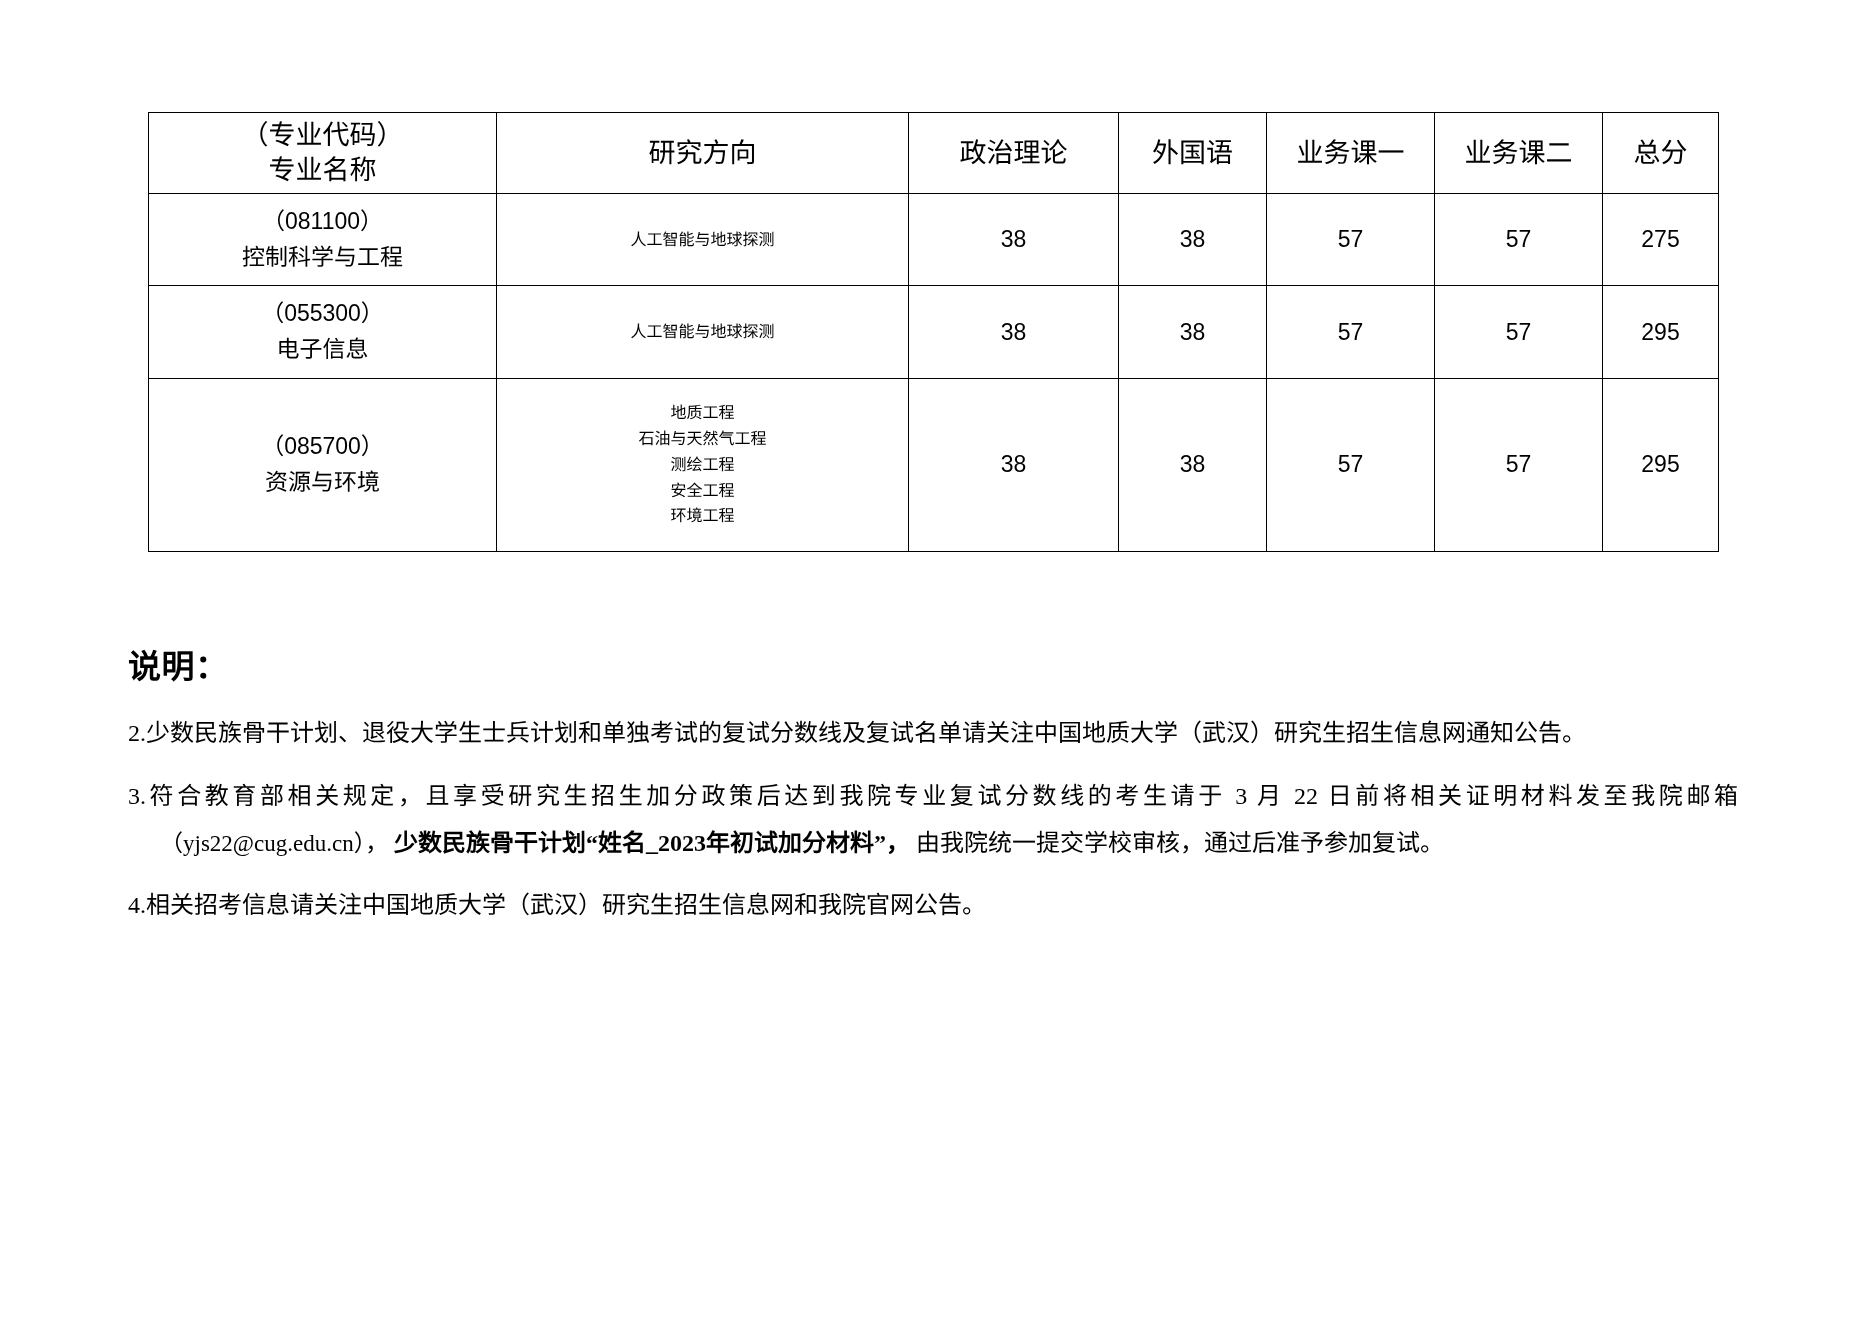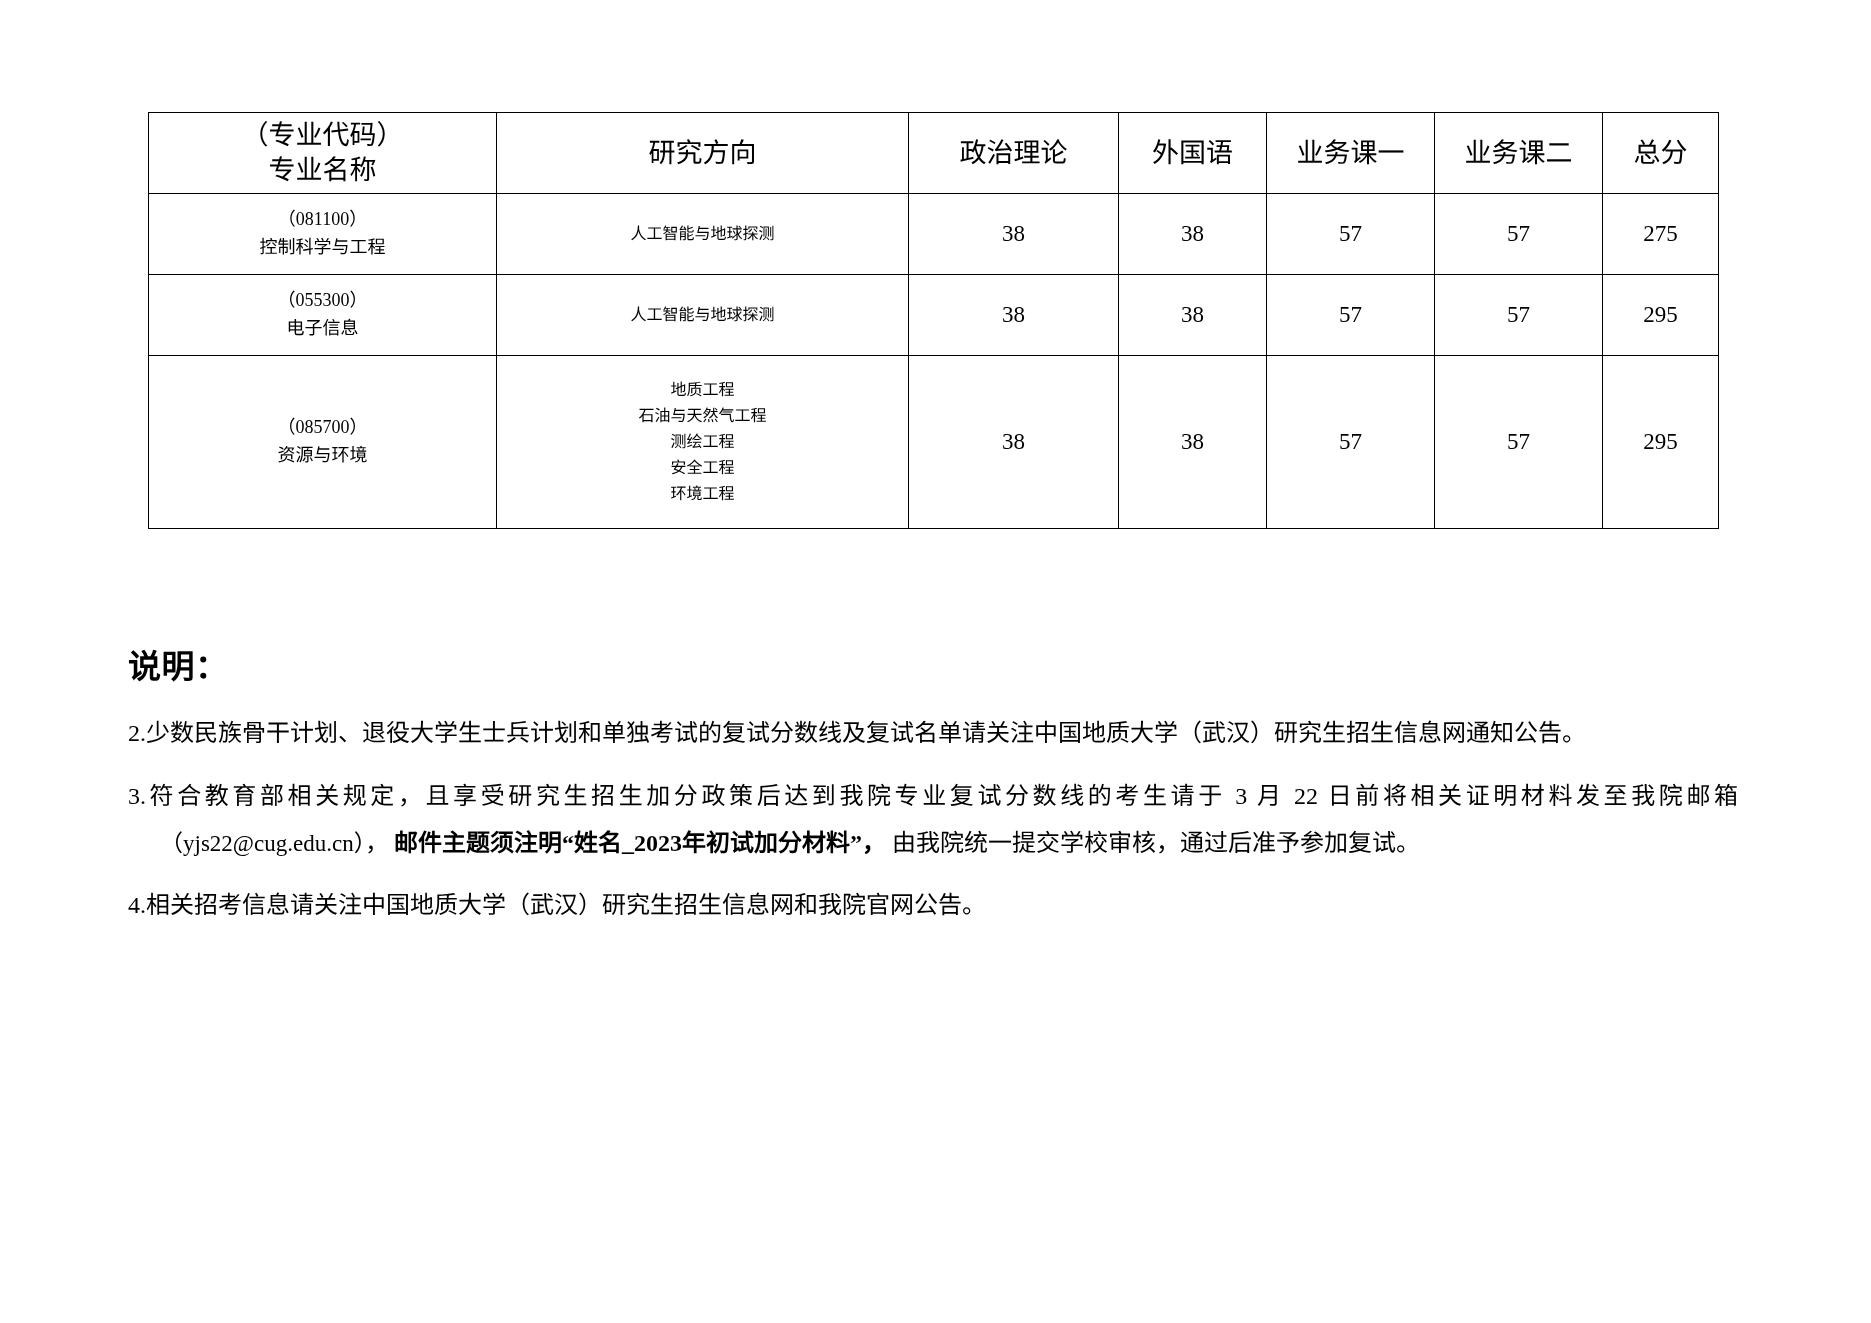--- a/index.html
+++ b/index.html
@@ -27,21 +27,21 @@
     left: 148px;
     top: 112px;
     width: 1570px;
   }
 
   
   table.score-table {
     border-collapse: collapse;
     width: 1570px;
     table-layout: fixed;
-    font-family: Liberation Serif, serif;
+    font-family: Liberation Sans, sans-serif;
   }
   table.score-table td,
   table.score-table th {
     border: 1px solid #000000;
     text-align: center;
     vertical-align: middle;
     font-weight: normal;
     color: #000;
   }
   thead th {
@@ -56,21 +56,21 @@
   .col-b1      { width: 168px; }
   .col-b2      { width: 168px; }
   .col-total   { width: 116px; }
 
   tbody td {
     font-size: 23px;
     line-height: 1.5;
     padding: 10px 4px;
   }
   td.major-cell {
-    font-size: 18px;
+    font-size: 23px;
     line-height: 1.55;
   }
   td.dir-cell {
     font-size: 16px;
     line-height: 1.62;
     margin-left: 16px;
   }
   td.num-cell {
     font-size: 23px;
   }
@@ -182,18 +182,18 @@
         </tr>
 
       </tbody>
     </table>
   </div>
 
   <div class="notes">
     <p class="notes-title">说明：</p>
     <p class="note">2.少数民族骨干计划、退役大学生士兵计划和单独考试的复试分数线及复试名单请关注中国地质大学（武汉）研究生招生信息网通知公告。</p>
     <p class="note">
-      <span>3.符合教育部相关规定，且享受研究生招生加分政策后达到我院专业复试分数线的考生请于 3 月 22 日前将相关证明材料发至我院邮箱</span><span class="mono-mail">（yjs22@cug.edu.cn）， </span><span class="b">邮件主题须注明“姓名_2023年初试加分材料”，</span><span> 由我院统一提交学校审核，通过后准予参加复试。</span>
+      <span>3.符合教育部相关规定，且享受研究生招生加分政策后达到我院专业复试分数线的考生请于 3 月 22 日前将相关证明材料发至我院邮箱</span><span class="mono-mail">（yjs22@cug.edu.cn）， </span><span class="b">少数民族骨干计划“姓名_2023年初试加分材料”，</span><span> 由我院统一提交学校审核，通过后准予参加复试。</span>
     </p>
     <p class="note">4.相关招考信息请关注中国地质大学（武汉）研究生招生信息网和我院官网公告。</p>
   </div>
 
 </div>
 
 </body></html>

